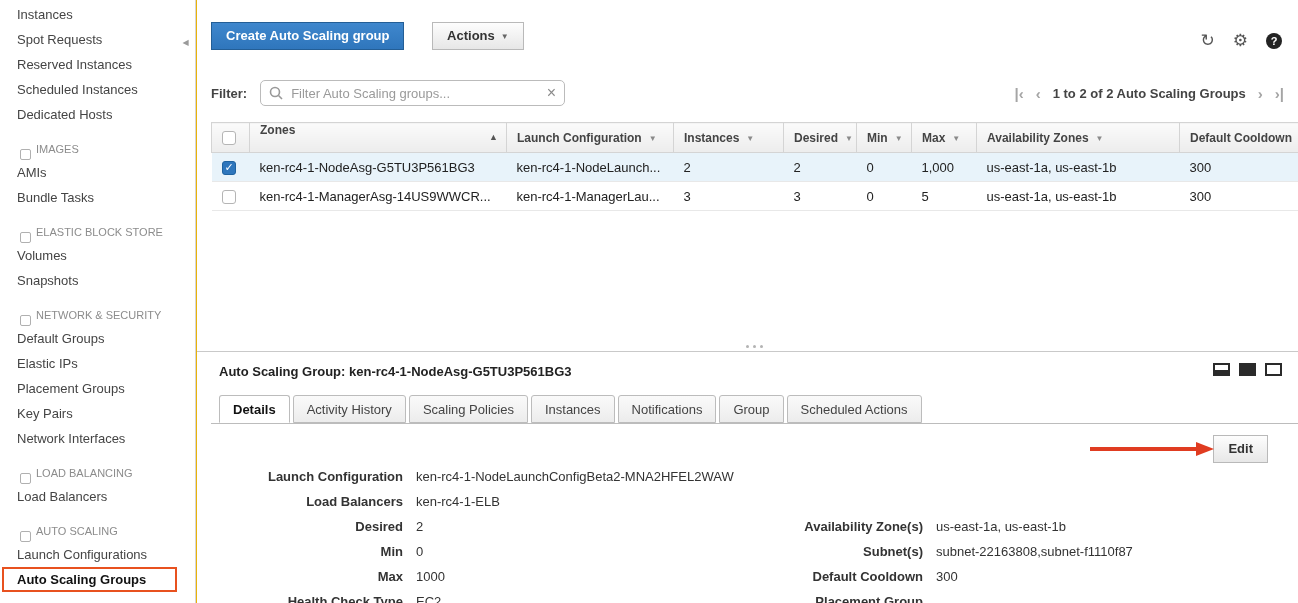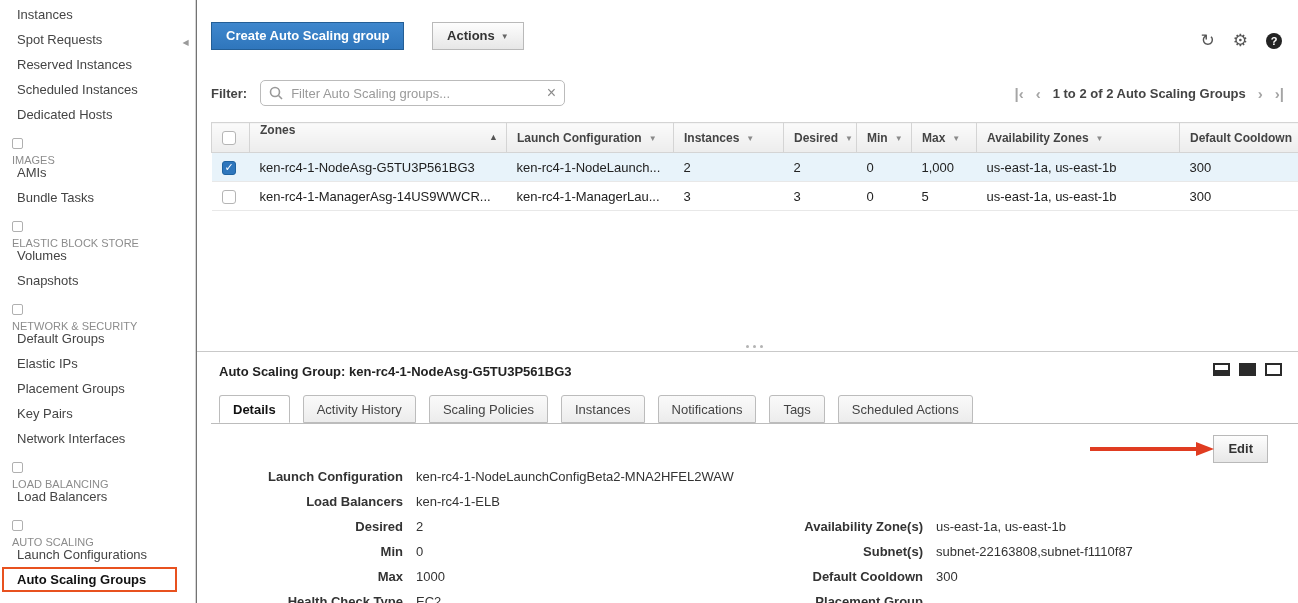--- a/index.html
+++ b/index.html
@@ -3,34 +3,34 @@
 <meta charset="utf-8">
 <style>
   * { box-sizing: border-box; }
   html,body { margin:0; padding:0; }
   body {
     font-family: "Liberation Sans", sans-serif;
     font-size: 13px;
     color: #333;
     background: #fff;
   }
-  .app { position:relative; width:1298px; height:603px; overflow:hidden; background:#737373; }
+  .app { position:relative; width:1298px; height:603px; overflow:hidden; background:#eab308; }
 
   
   .sidebar {
     position:absolute; left:0; top:0; bottom:0; width:196px;
     background:#fff; border-right:1px solid #d5d5d5; overflow:hidden; padding-top:2px;
   }
   .nav-item {
     height:25px; line-height:25px; padding-left:17px; color:#444;
     white-space:nowrap; cursor:pointer; font-size:13px;
   }
   .nav-header {
-    margin-top:11px; height:22px; line-height:22px; padding-left:12px;
-    color:#8c8c8c; font-size:11px; display:flex; align-items:flex-start; cursor:pointer;flex-direction:column;
+    margin-top:11px; height:22px; line-height:22px; padding-left:20px;
+    color:#8c8c8c; font-size:11px; display:flex; align-items:flex-end; cursor:pointer;
   }
   .minus-box {
     display:none; width:11px; height:11px; margin-right:5px; flex:none;
     border:1px solid #b0b0b0; border-radius:2px; background:#fff;
     color:#888; font-size:10px; line-height:9px; text-align:center;
   }
   .nav-header .minus-box { display:inline-block; }
   .nav-selected {
     font-weight:bold; color:#111;
     border:2px solid var(--annotation-box, #e8511f);
@@ -115,21 +115,21 @@
   .cb.checked::after { content:"✓"; position:absolute; left:2px; top:-1px; color:#fff; font-size:11px; }
 
   
   .details { position:relative; padding-top:12px; height:250px; }
   .panel-title { margin-left:22px; font-weight:bold; font-size:13px; color:#222; }
   .win-icons { position:absolute; right:16px; top:11px; display:flex; gap:9px; }
   .wicon { width:17px; height:13px; border:2px solid #2a2a2a; position:relative; display:inline-block; cursor:pointer; background:#fff; }
   .wicon.bottom::after { content:""; position:absolute; left:0; right:0; bottom:0; height:4px; background:#2a2a2a; }
   .wicon.solid { background:#2a2a2a; }
 
-  .tabs { display:flex; gap:13px; margin:16px 0 0 14px; padding-left:8px; border-bottom:1px solid #bcbcbc; height:29px; }
+  .tabs { display:flex; gap:3px; margin:16px 0 0 14px; padding-left:8px; border-bottom:1px solid #bcbcbc; height:29px; }
   .tab {
     height:28px; line-height:27px; padding:0 13px; margin-bottom:-1px;
     border:1px solid #bcbcbc; border-radius:3px 3px 0 0; cursor:pointer;
     background:linear-gradient(#fafafa, #ececec); color:#444; font-size:13px; white-space:nowrap;
   }
   .tab.active { background:#fff; border-bottom:1px solid #fff; font-weight:bold; color:#111; }
 
   .edit-btn { position:absolute; right:30px; top:83px; }
   .annotation-arrow { position:absolute; left:893px; top:89px; pointer-events:none; }
   .annotation-arrow line { stroke:var(--annotation-arrow, #e03c21); stroke-width:4; }
@@ -371,21 +371,21 @@
   <div class="tab active"><span>Details</span></div>
 
   <div class="tab"><span>Activity History</span></div>
 
   <div class="tab"><span>Scaling Policies</span></div>
 
   <div class="tab"><span>Instances</span></div>
 
   <div class="tab"><span>Notifications</span></div>
 
-  <div class="tab"><span>Tags</span></div>
+  <div class="tab"><span>Group</span></div>
 
   <div class="tab"><span>Scheduled Actions</span></div>
 </div>
 
       <span class="btn btn-default edit-btn">Edit</span>
 
       <svg class="annotation-arrow" width="125" height="16" viewBox="0 0 125 16">
         <line x1="0" y1="8" x2="106" y2="8"></line>
         <polygon points="106,1 124,8 106,15"></polygon>
       </svg>

